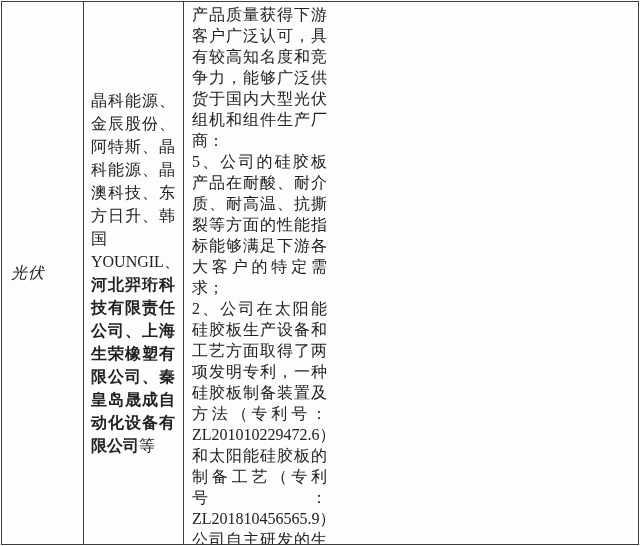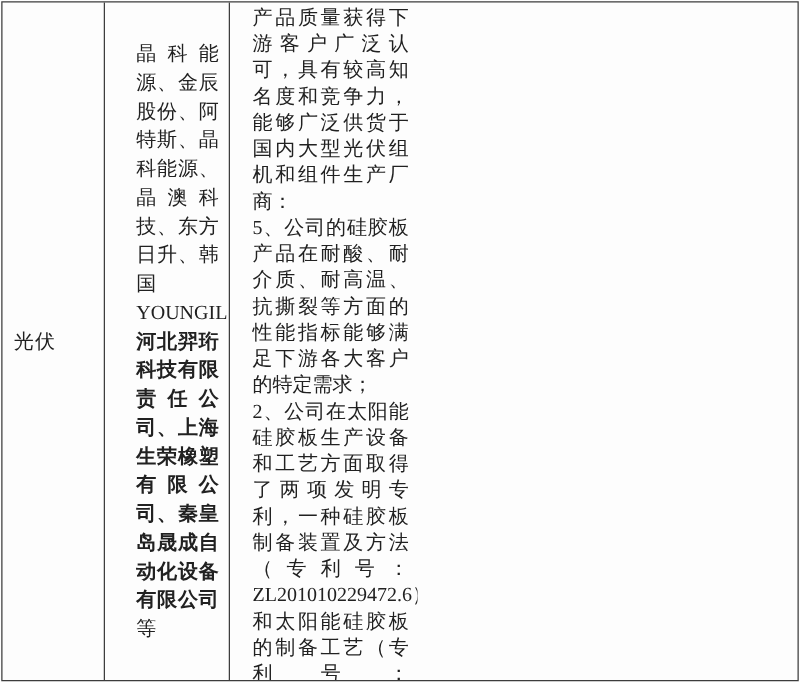--- a/index.html
+++ b/index.html
@@ -27,28 +27,28 @@
     display: grid;
     grid-template-columns: 81px 100px 151px 1fr;
     box-sizing: border-box;
   }
   .cell {
     box-sizing: border-box;
     overflow: hidden;
   }
   .cell + .cell {
     border-left: 1.5px solid #3d3d3d;
-    padding-left: 18px;
   }
   .cell-industry {
     display: flex;
     align-items: center;
     padding-left: 9px;
     font-size: 16px;
     letter-spacing: 1px;
+    font-style: italic;
   }
   .cell-product {
     display: flex;
     align-items: center;
     padding-left: 5px;
     font-size: 16px;
     letter-spacing: 1px;
   }
   .cell-customers {
     display: flex;

